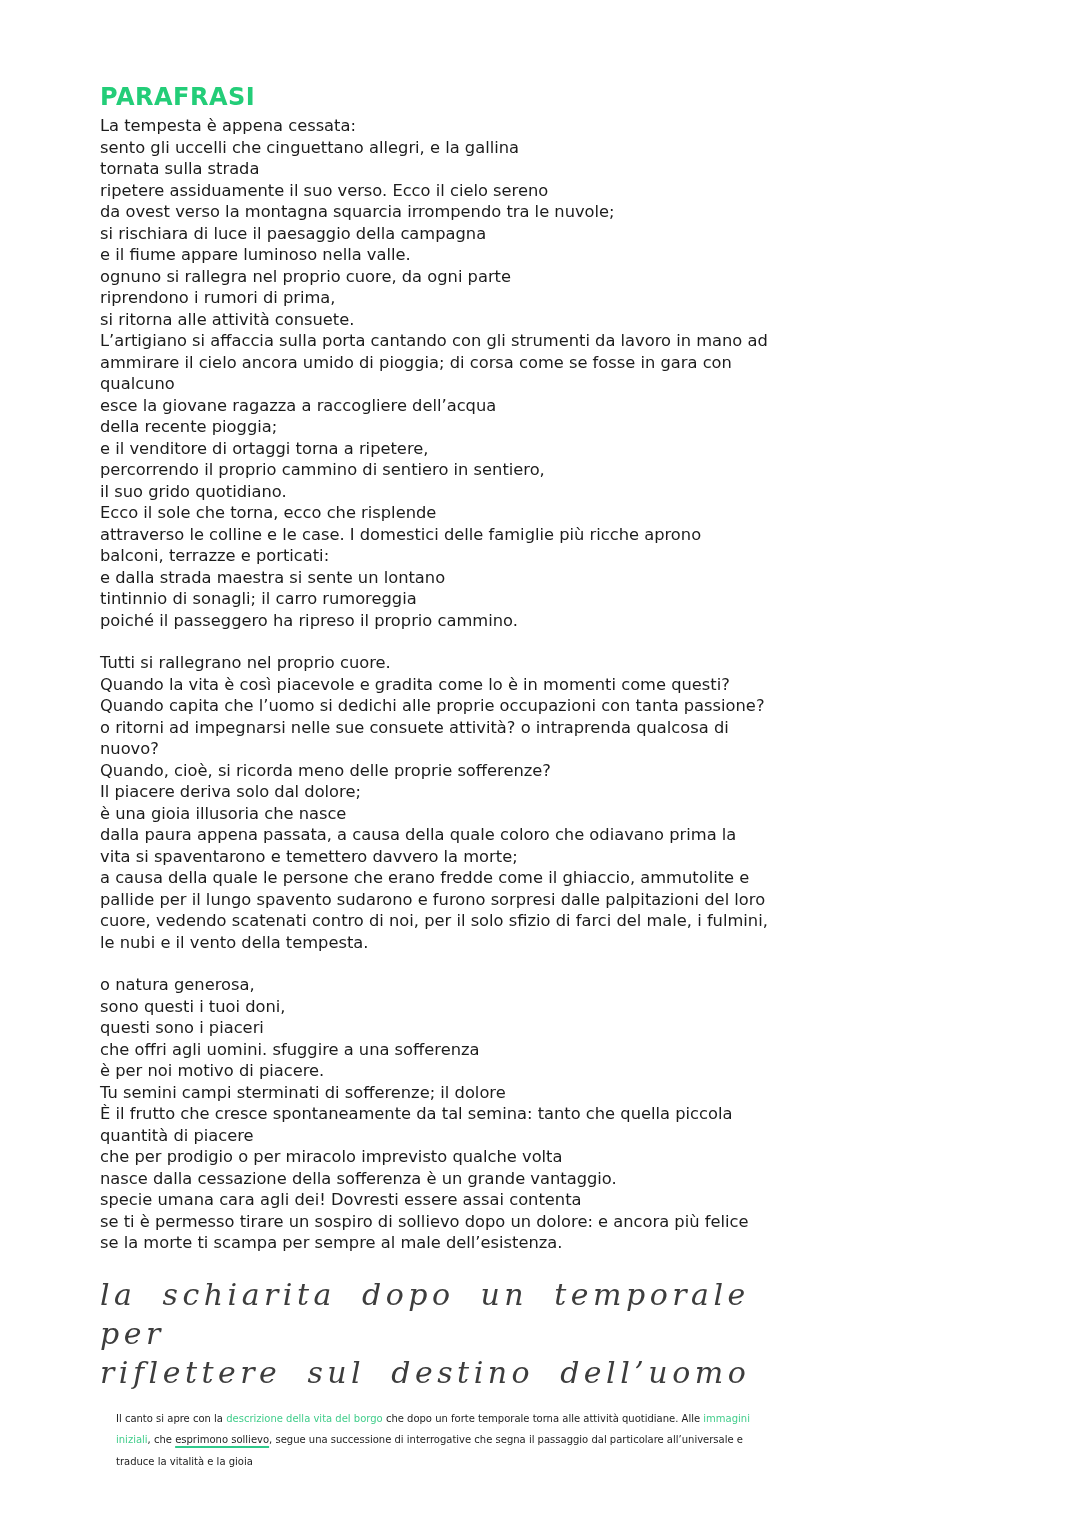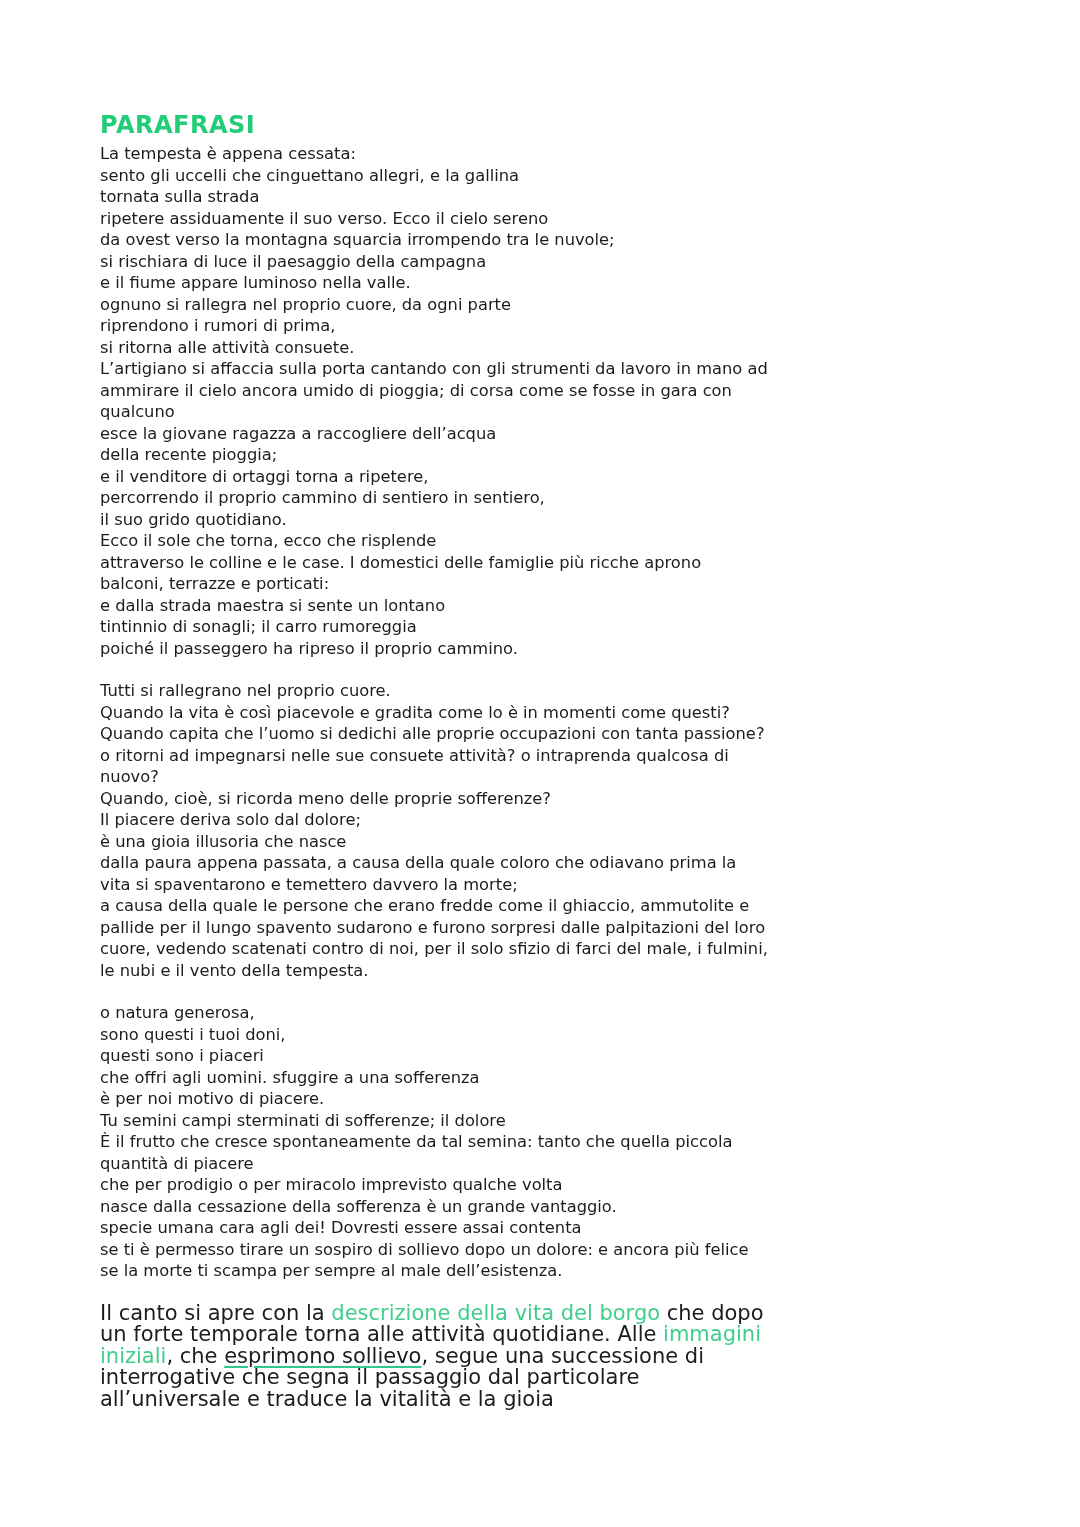--- a/index.html
+++ b/index.html
@@ -6,21 +6,21 @@
     margin: 0;
     padding: 0;
     background: #ffffff;
   }
   .page {
     position: relative;
     width: 867px;
     height: 1527px;
     box-sizing: border-box;
     background: var(--bg, #ffffff);
-    padding: 112px 98px 0 100px;
+    padding: 84px 98px 0 100px;
     overflow: hidden;
     font-family: "DejaVu Sans", "Liberation Sans", sans-serif;
     color: var(--body, #1c1c1c);
   }
   .section-heading {
     margin: 0 0 4px 0;
     font-size: 24px;
     line-height: 27px;
     font-weight: bold;
     letter-spacing: 0.5px;
@@ -45,23 +45,23 @@
     font-style: italic;
     font-weight: normal;
     font-size: 30px;
     line-height: 39px;
     letter-spacing: 4.5px;
     word-spacing: 12px;
     color: var(--subtitle, #3d3d3d);
     white-space: pre-line;
   }
   .analysis-paragraph {
-    margin: 0;
+    margin: 16px;
     max-width: 895px;
-    font-size: 21px;
+    font-size: 10px;
     line-height: 21.5px;
     color: var(--body, #1c1c1c);
   }
   .seg-normal { color: var(--body, #1c1c1c); }
   .seg-green  { color: var(--inline-green, #41cd8b); }
   .seg-underline {
     color: var(--body, #1c1c1c);
     text-decoration: underline;
     text-decoration-color: var(--underline-green, #2fc98b);
     text-decoration-thickness: 2px;
@@ -113,16 +113,18 @@
 che offri agli uomini. sfuggire a una sofferenza
 è per noi motivo di piacere.
 Tu semini campi sterminati di sofferenze; il dolore
 È il frutto che cresce spontaneamente da tal semina: tanto che quella piccola quantità di piacere
 che per prodigio o per miracolo imprevisto qualche volta
 nasce dalla cessazione della sofferenza è un grande vantaggio.
 specie umana cara agli dei! Dovresti essere assai contenta
 se ti è permesso tirare un sospiro di sollievo dopo un dolore: e ancora più felice se la morte ti scampa per sempre al male dell’esistenza.</div>
 
 
+  <div class="analisi-subtitle">la schiarita dopo un temporale per
+riflettere sul destino dell’uomo</div>
 
   <p class="analysis-paragraph"><span class="seg-normal">Il canto si apre con la </span><span class="seg-green">descrizione della vita del borgo</span><span class="seg-normal"> che dopo un forte temporale torna alle attività quotidiane. Alle </span><span class="seg-green">immagini iniziali</span><span class="seg-normal">, che </span><span class="seg-underline">esprimono sollievo</span><span class="seg-normal">, segue una successione di interrogative che segna il passaggio dal particolare all’universale e traduce la vitalità e la gioia</span></p>
 
 </div>
 
 </body></html>

